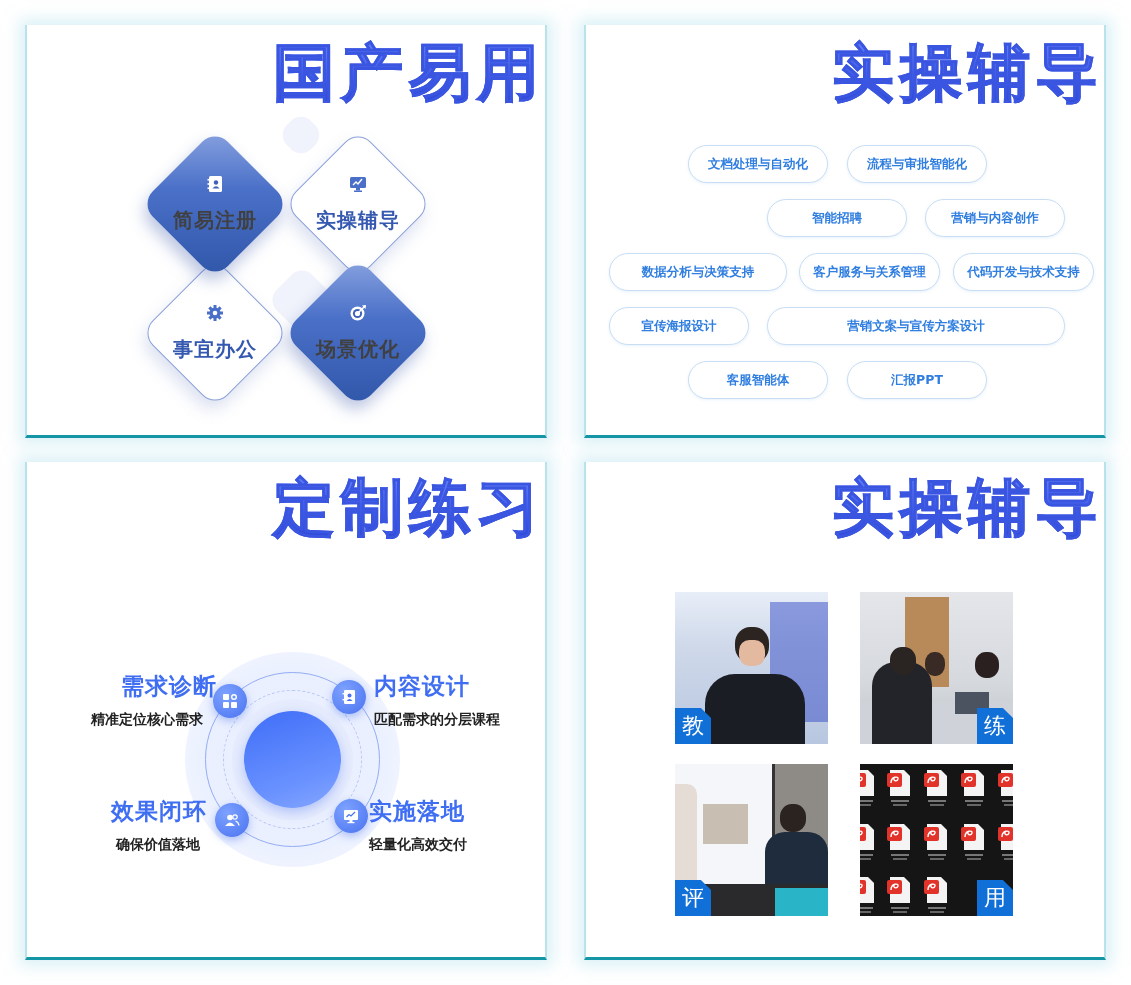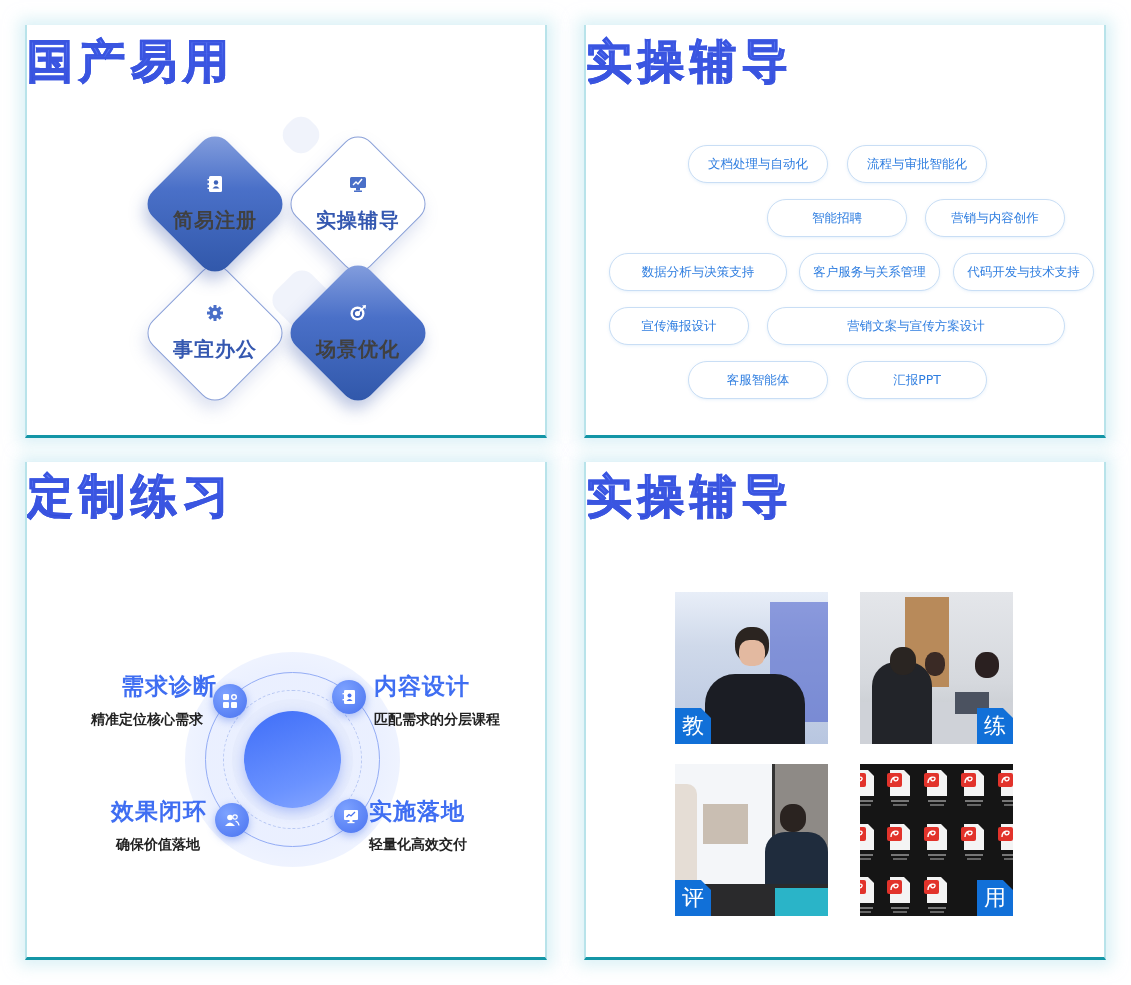--- a/index.html
+++ b/index.html
@@ -22,22 +22,22 @@
     pointer-events: none;
     -webkit-mask: linear-gradient(to bottom, transparent, #000);
     mask: linear-gradient(to bottom, transparent, #000);
   }
   #card-1 { left: 25px; top: 25px; width: 522px; height: 413px; }
   #card-2 { left: 584px; top: 25px; width: 522px; height: 413px; }
   #card-3 { left: 25px; top: 462px; width: 522px; height: 498px; padding-left: 10px; }
   #card-4 { left: 584px; top: 462px; width: 522px; height: 498px; }
 
   .card-title {
-    position: absolute; left: 0; right: 0; text-align: left;
-    font-size: 46px; font-weight: 900; letter-spacing: 6px;
+    position: absolute; left: 0; right: 0; text-align: right;
+    font-size: 62px; font-weight: 900; letter-spacing: 6px;
     background: linear-gradient(to bottom, #6f8cff 0%, #3f5be8 55%, #2a3fd0 100%);
     -webkit-background-clip: text; background-clip: text; color: transparent;
     -webkit-text-stroke: 1px #3a55e0;
   }
   #card-1 .card-title, #card-2 .card-title { top: 6px; }
   #card-3 .card-title, #card-4 .card-title { top: 4px; }
 
   
   .diamond-wrap { position: absolute; width: 160px; height: 160px; }
   .diamond {
@@ -63,21 +63,21 @@
   .ghost {
     position: absolute; border-radius: 14px; transform: rotate(45deg);
     background: rgba(225, 232, 248, 0.5);
   }
 
   
   .pill {
     position: absolute; height: 38px; border-radius: 19px;
     border: 1.5px solid #c9def5; background: #ffffff;
     display: flex; align-items: center; justify-content: center;
-    font-size: 12.5px; font-weight: normal; color: #2f7ee0;
+    font-size: 12.5px; font-weight: bold; color: #2f7ee0;
     box-shadow: 0 1px 3px rgba(160, 200, 240, 0.25);
     cursor: pointer; white-space: nowrap;
   }
 
   
   .halo { position: absolute; border-radius: 50%; }
   .node {
     position: absolute; width: 34px; height: 34px; border-radius: 50%;
     background: radial-gradient(circle at 35% 30%, #7da2ff, #4a73f0);
     box-shadow: 0 3px 8px rgba(70, 110, 230, 0.4);

